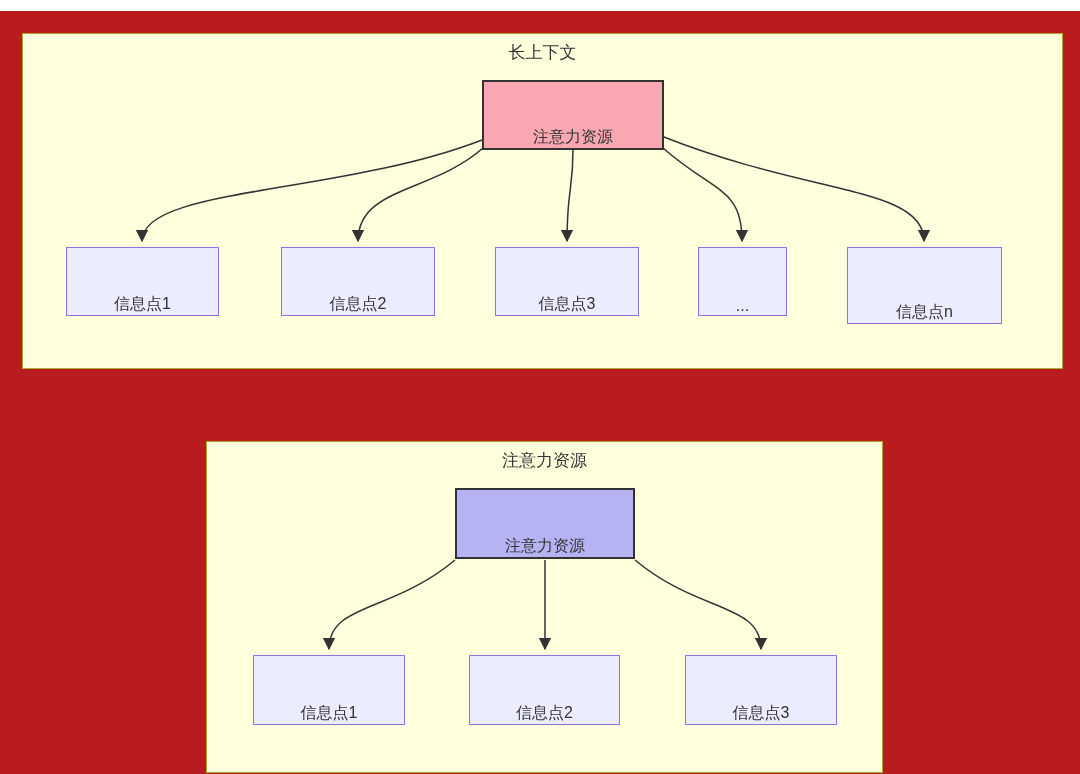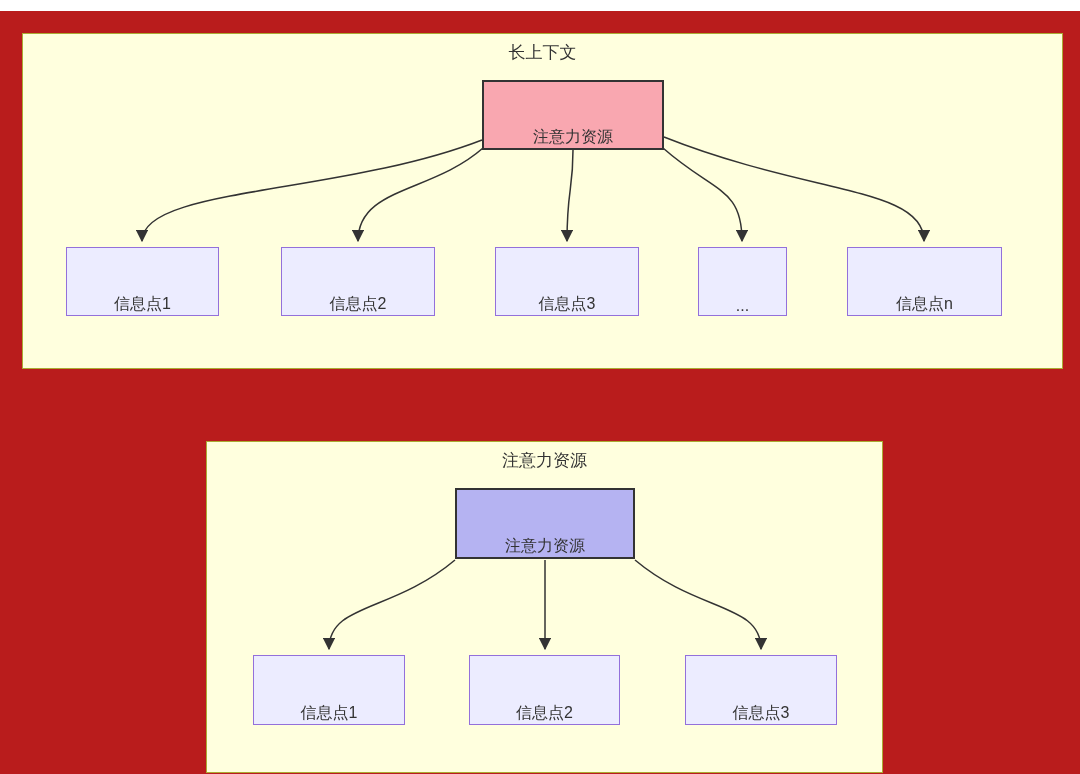--- a/index.html
+++ b/index.html
@@ -97,21 +97,21 @@
   </div>
   <div class="node" style="left:281px; top:236px; width:154px; height:69px;">
     <span>信息点2</span>
   </div>
   <div class="node" style="left:495px; top:236px; width:144px; height:69px;">
     <span>信息点3</span>
   </div>
   <div class="node" style="left:698px; top:236px; width:89px; height:69px;">
     <span>...</span>
   </div>
-  <div class="node" style="left:847px; top:236px; width:155px; height:69px;">
+  <div class="node" style="left:847px; top:236px; width:155px; height:77px;">
     <span>信息点n</span>
   </div>
 
   <div class="node attention attn-short" style="left:455px; top:477px; width:180px; height:71px;">
     <span>注意力资源</span>
   </div>
 
   <div class="node" style="left:253px; top:644px; width:152px; height:70px;">
     <span>信息点1</span>
   </div>

